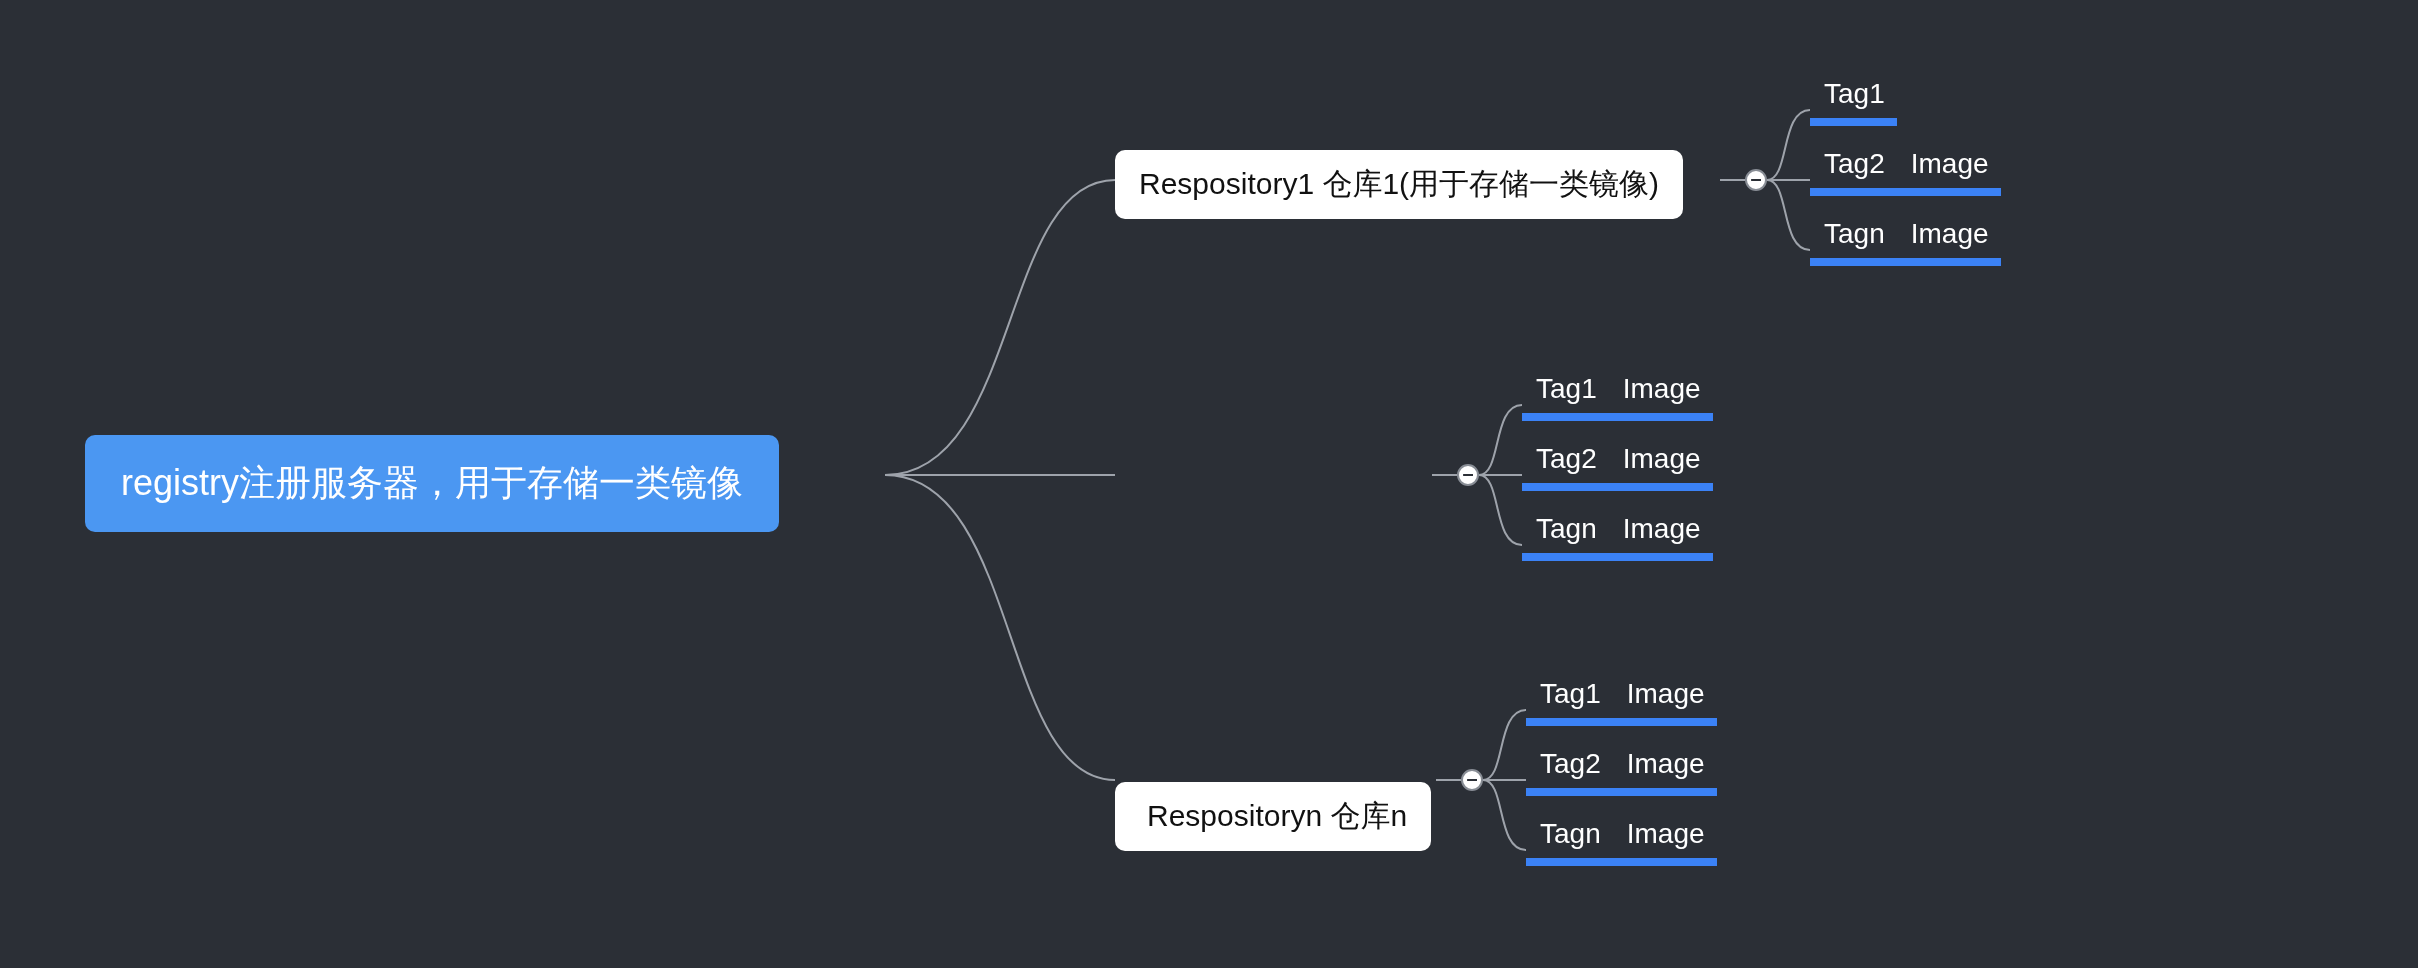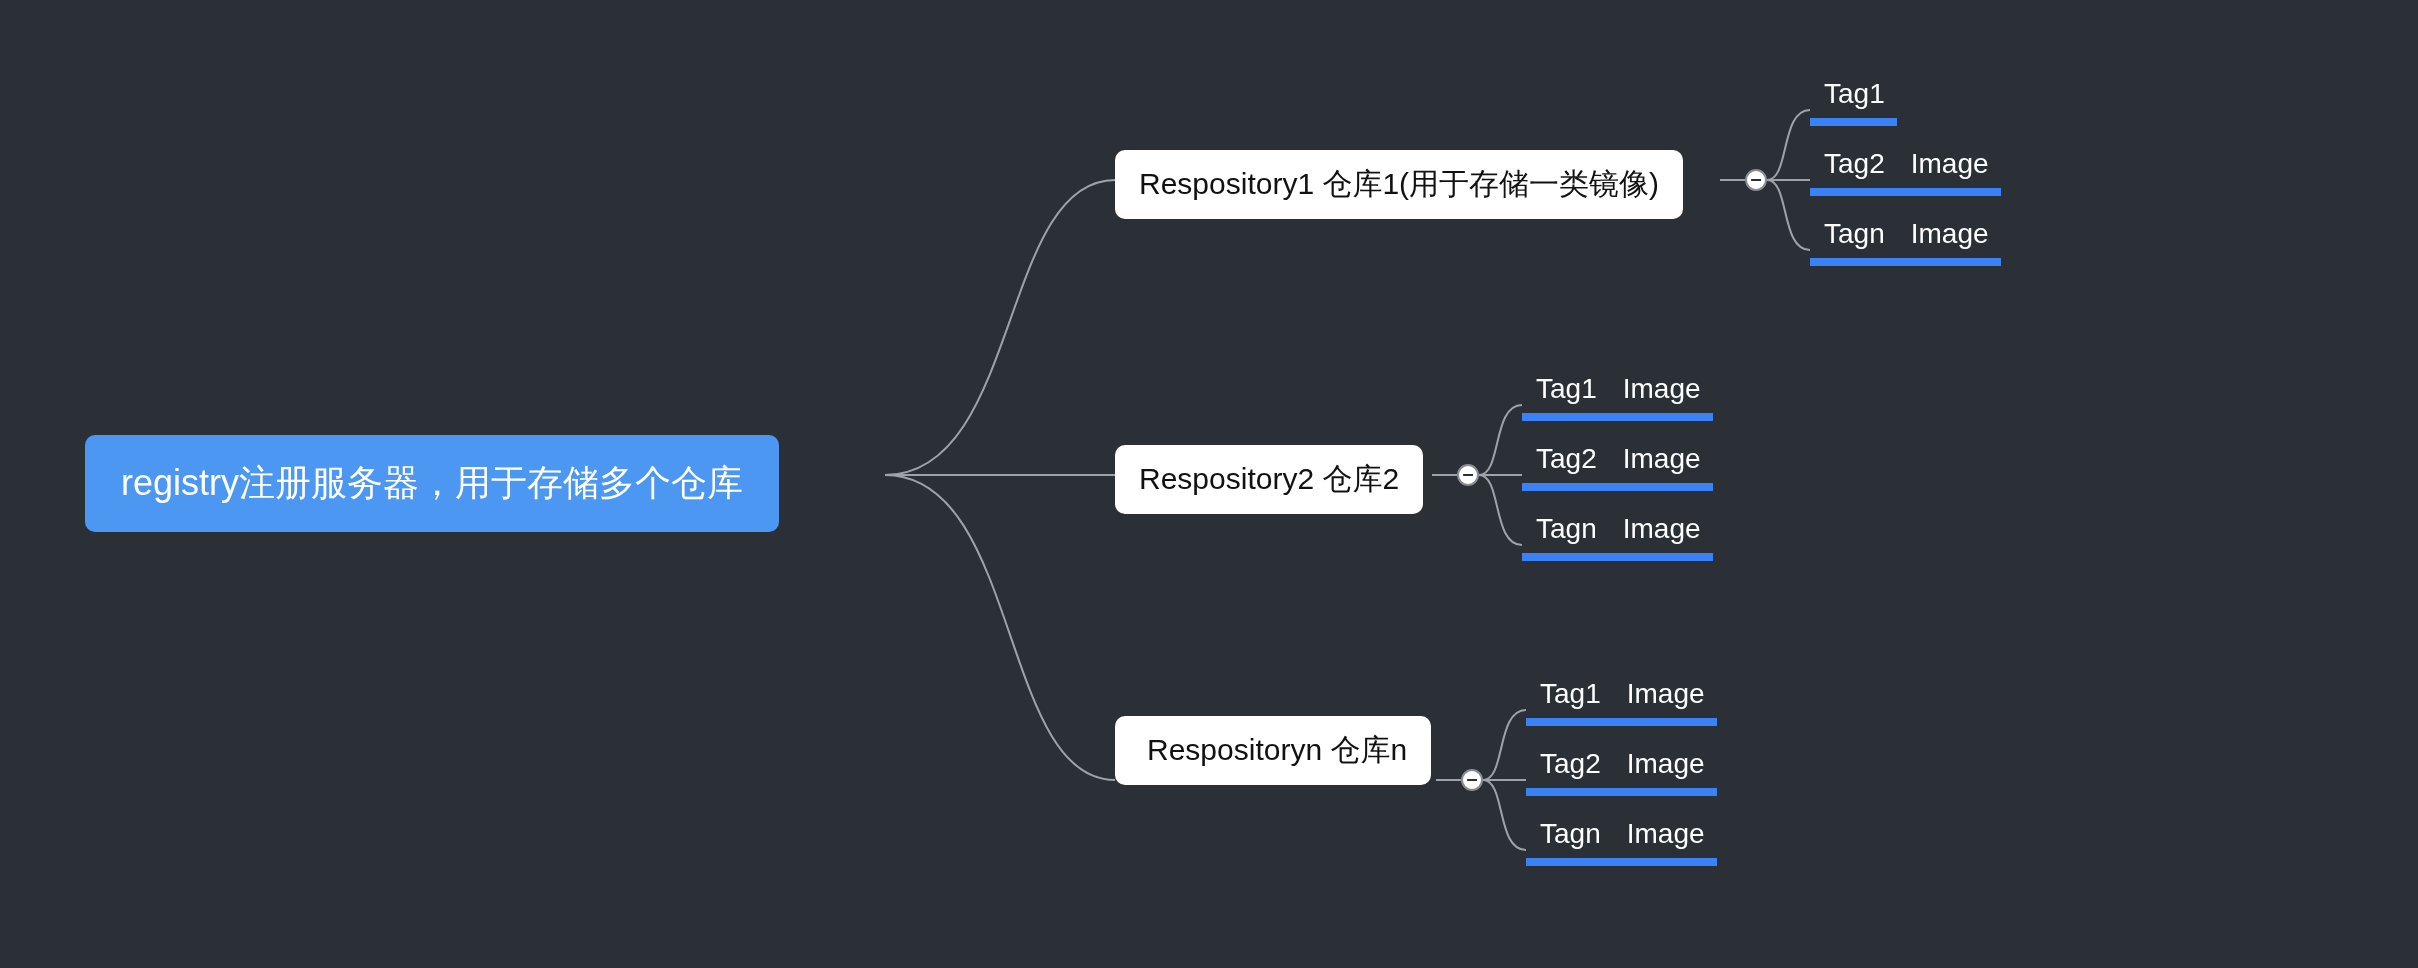--- a/index.html
+++ b/index.html
@@ -92,61 +92,58 @@
     <path d="M 1479 475 C 1502 475, 1492 475, 1522 475" stroke="#9ea3ab" stroke-width="2" fill="none"></path>
     <path d="M 1479 475 C 1502 475, 1492 545, 1522 545" stroke="#9ea3ab" stroke-width="2" fill="none"></path>
 
     <path d="M 1436 780 L 1461 780" stroke="#9ea3ab" stroke-width="2" fill="none"></path>
     <path d="M 1483 780 C 1506 780, 1496 710, 1526 710" stroke="#9ea3ab" stroke-width="2" fill="none"></path>
     <path d="M 1483 780 C 1506 780, 1496 780, 1526 780" stroke="#9ea3ab" stroke-width="2" fill="none"></path>
     <path d="M 1483 780 C 1506 780, 1496 850, 1526 850" stroke="#9ea3ab" stroke-width="2" fill="none"></path>
   </svg>
 
   <div class="node root" style="left:85px; top:435px;">
-    <span>registry注册服务器，用于存储多个仓库</span>
+    <span>registry注册服务器，用于存储一类镜像</span>
   </div>
 
   <div class="node repo" style="left:1115px; top:150px;">
     <span>Respository1 仓库1(用于存储一类镜像)</span>
   </div>
   <div class="toggle" style="left:1745px; top:169px;">
       <span>–</span>
     </div>
   <div class="leaf" style="left:1810px; top:78px;">
     <span>Tag1</span>
   </div>
   <div class="leaf" style="left:1810px; top:148px;">
     <span>Tag2</span>
     <span>Image</span>
   </div>
   <div class="leaf" style="left:1810px; top:218px;">
     <span>Tagn</span>
     <span>Image</span>
   </div>
 
-  <div class="node repo" style="left:1115px; top:445px;">
-    <span>Respository2 仓库2</span>
-  </div>
   <div class="toggle" style="left:1457px; top:464px;">
       <span>–</span>
     </div>
   <div class="leaf" style="left:1522px; top:373px;">
     <span>Tag1</span>
     <span>Image</span>
   </div>
   <div class="leaf" style="left:1522px; top:443px;">
     <span>Tag2</span>
     <span>Image</span>
   </div>
   <div class="leaf" style="left:1522px; top:513px;">
     <span>Tagn</span>
     <span>Image</span>
   </div>
 
-  <div class="node repo" style="left:1115px; top:716px;padding-left:32px;">
+  <div class="node repo" style="left:1115px; top:782px;padding-left:32px;">
     <span>Respositoryn 仓库n</span>
   </div>
   <div class="toggle" style="left:1461px; top:769px;">
       <span>–</span>
     </div>
   <div class="leaf" style="left:1526px; top:678px;">
     <span>Tag1</span>
     <span>Image</span>
   </div>
   <div class="leaf" style="left:1526px; top:748px;">

